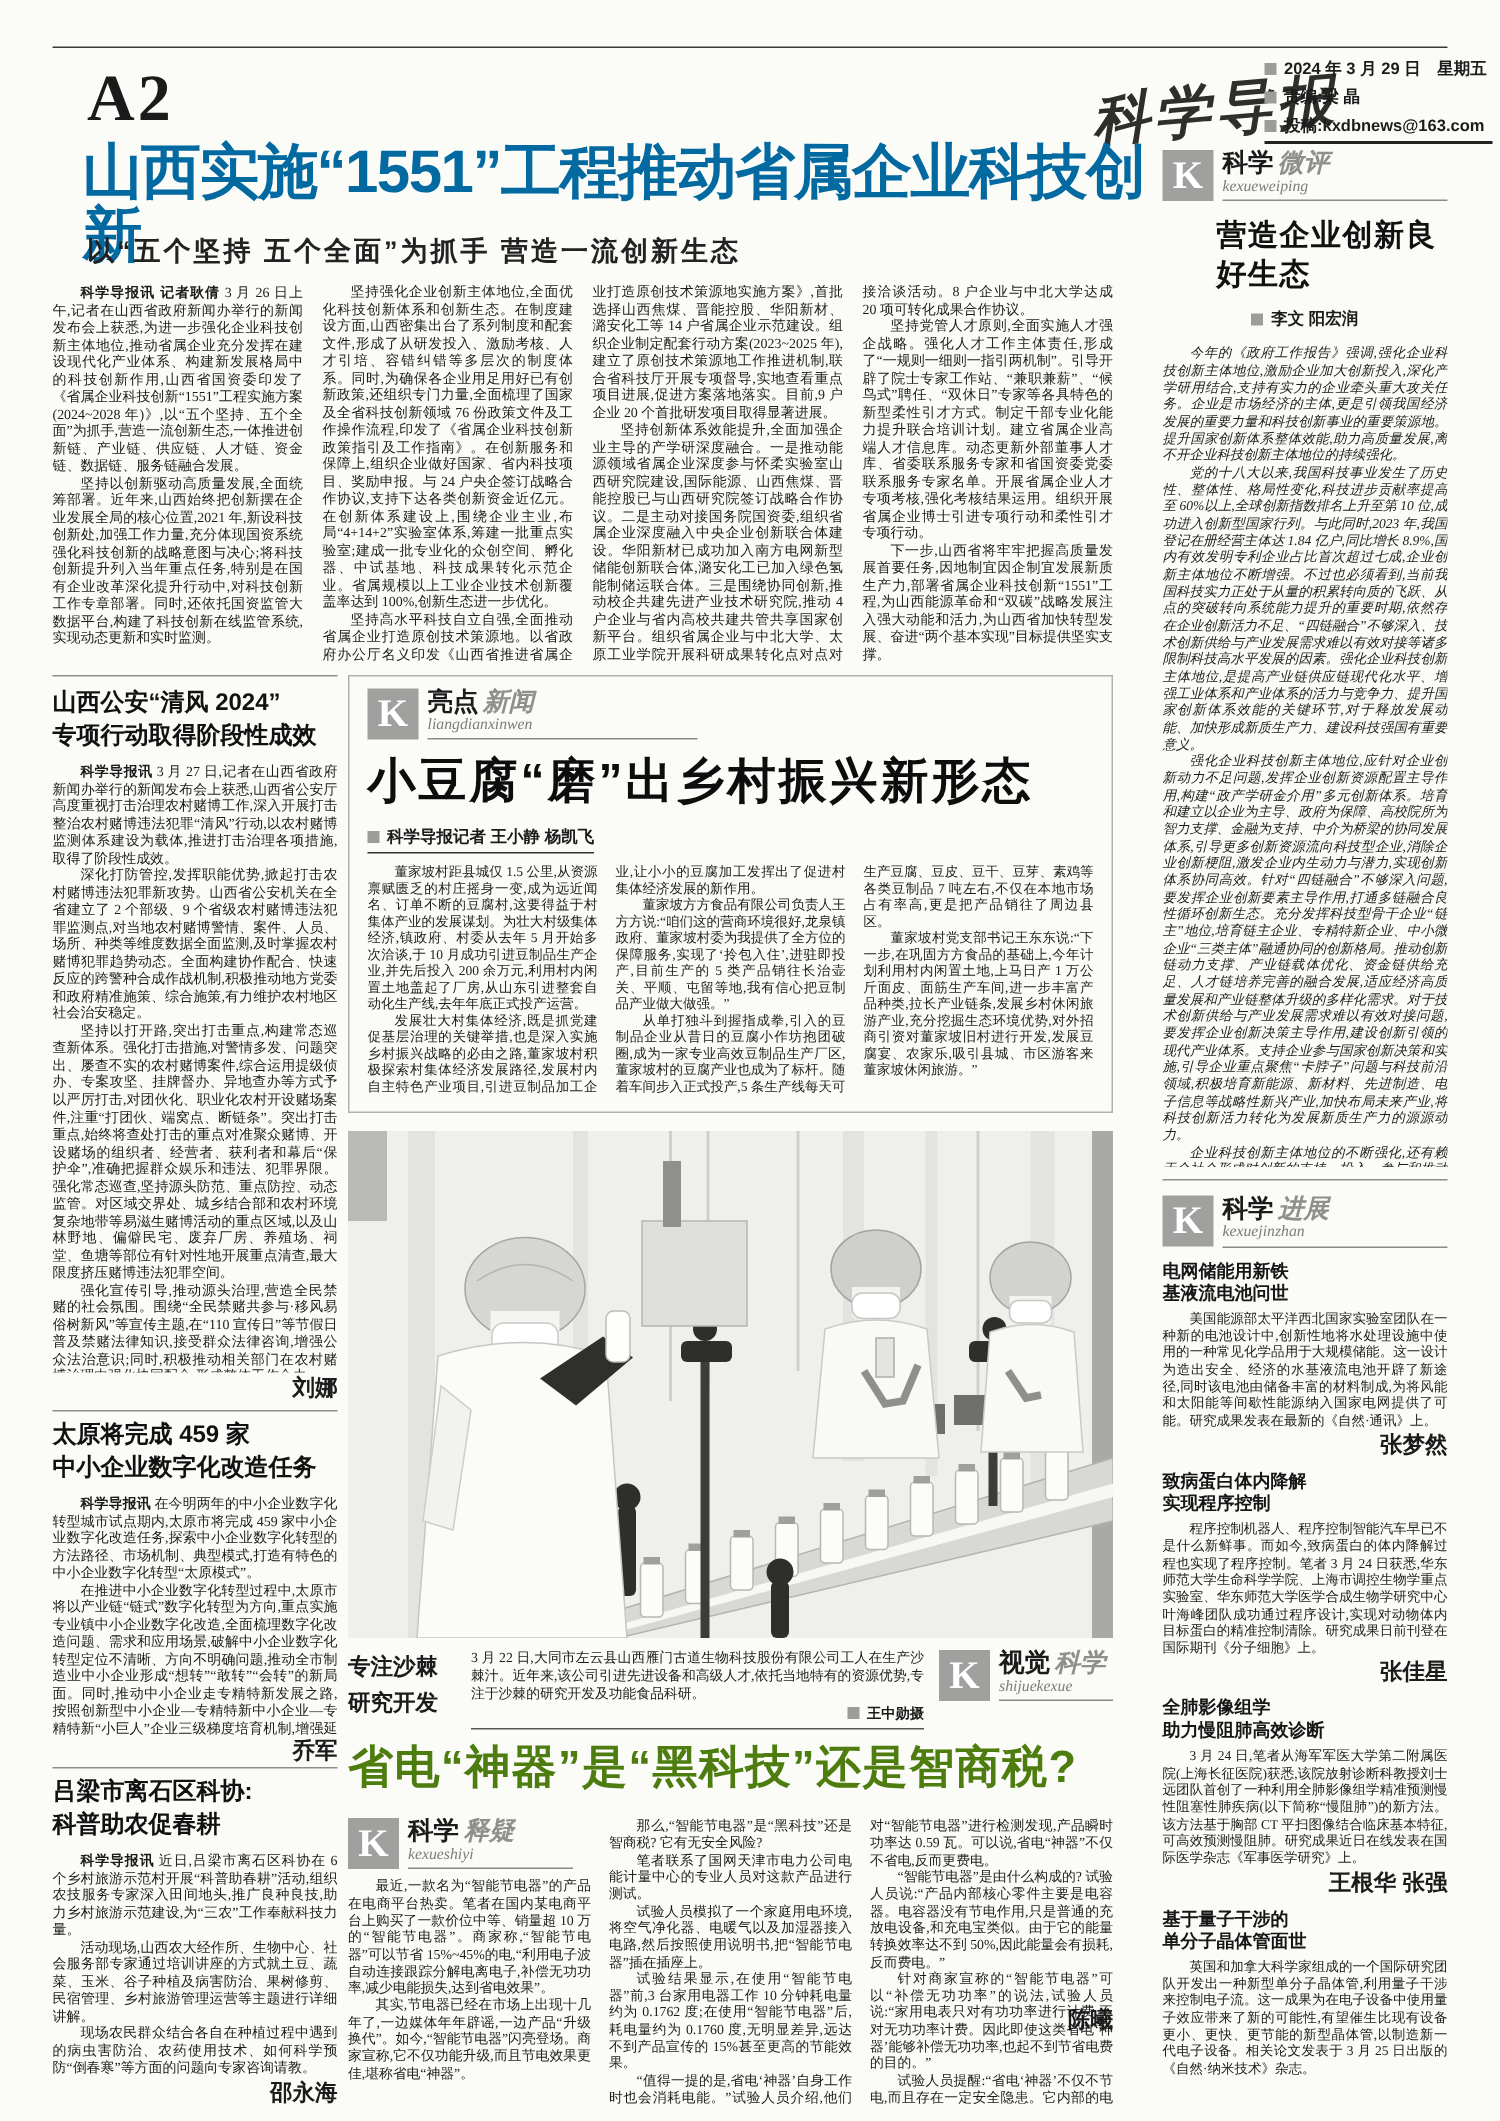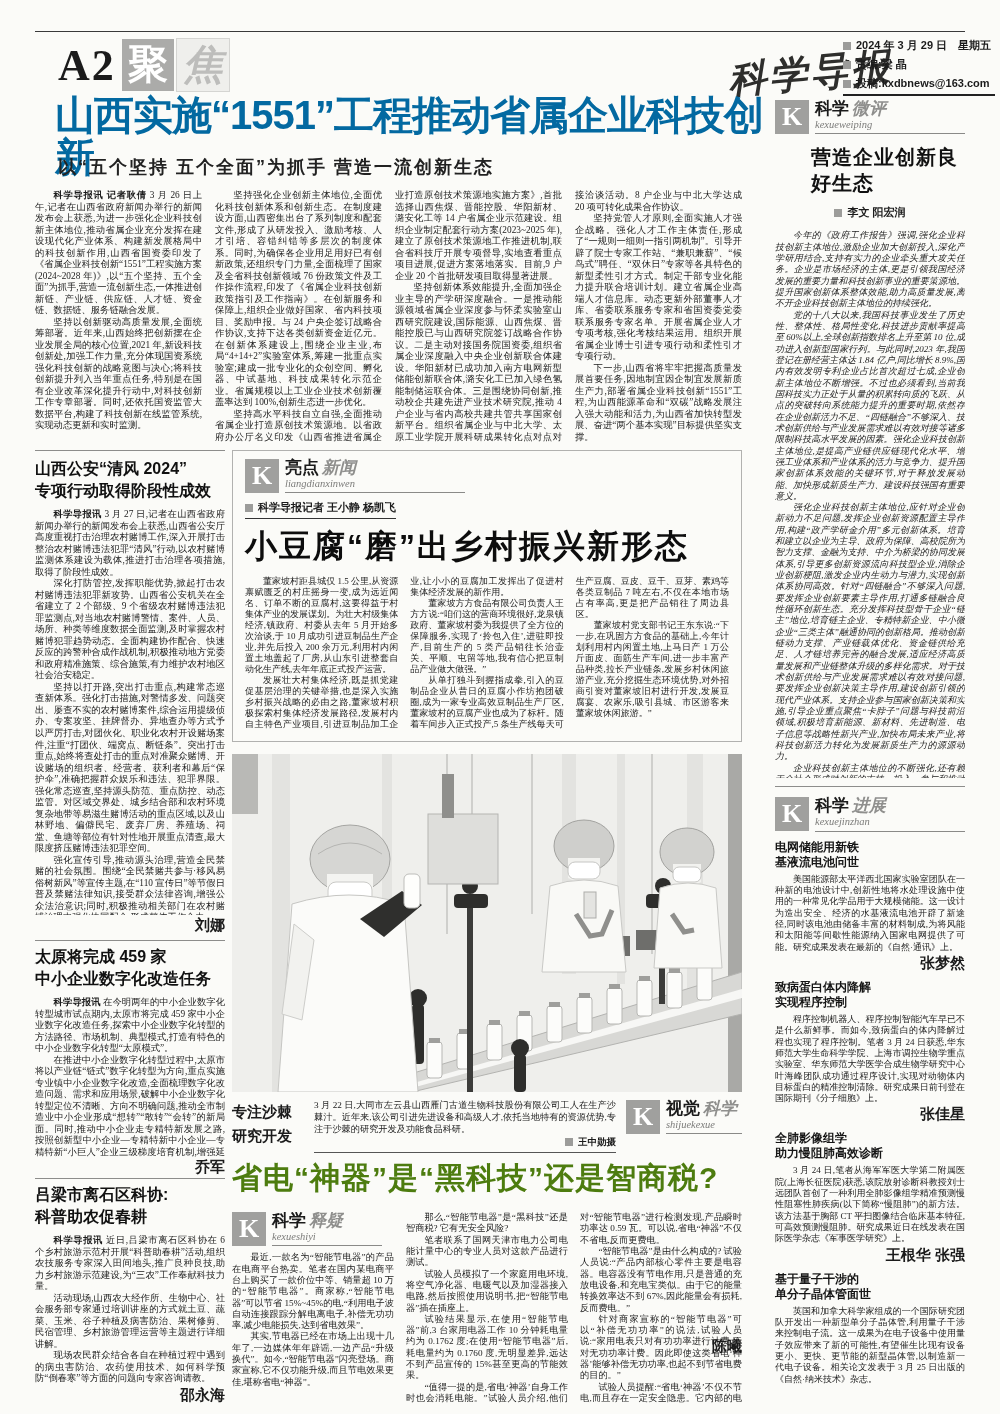--- a/index.html
+++ b/index.html
@@ -57,23 +57,20 @@
   .khead-inline{break-inside:avoid;margin-bottom:6px;}
 </style>
 </head>
 <body>
 
 <div class="page">
 
   <div class="hair" style="left:35px;top:31px;width:930px;"></div>
 
   <div class="abs edition" style="left:58px;top:40px;">A2</div>
-  <div class="abs" style="left:122px;top:38px;">
-    <span class="focusbox f1">聚</span><span class="focusbox f2">焦</span>
-  </div>
   <div class="abs masthead" style="left:728px;top:48px;">科学导报</div>
   <div class="abs sans info-block" style="left:843px;top:38px;width:152px;">
     <div class="info-row"><span class="sq"></span><span>2024 年 3 月 29 日　星期五</span></div>
     <div class="info-row"><span class="sq"></span><span>责编:梁 晶</span></div>
     <div class="info-row" style="margin-bottom:0;"><span class="sq"></span><span>投稿:kxdbnews@163.com</span></div>
   </div>
 
   <div class="abs sans main-hl" style="left:55px;top:94px;width:715px;">山西实施“1551”工程推动省属企业科技创新</div>
   <div class="abs sans main-sub" style="left:58px;top:155px;">以“五个坚持 五个全面”为抓手 营造一流创新生态</div>
 
@@ -131,24 +128,24 @@
   </div>
 
   <div class="abs spotbox" style="left:232px;top:450px;width:510px;height:292px;">
     <div class="khead" style="width:220px;">
       <div class="kbox">K</div>
       <div class="kcol">
         <div class="kt sans"><span>亮点</span><span class="t2">新闻</span></div>
         <div class="ksub">liangdianxinwen</div>
       </div>
     </div>
+    <div class="sans spot-hl" style="margin-top:6px;">小豆腐“磨”出乡村振兴新形态</div>
     <div class="sans byline" style="margin-top:7px;">
       <span class="byline-u"><span class="sq"></span><span>科学导报记者 王小静 杨凯飞</span></span>
     </div>
-    <div class="sans spot-hl" style="margin-top:6px;">小豆腐“磨”出乡村振兴新形态</div>
     <div class="cols3 just clip" style="margin-top:7px;height:168px;font-size:9px;line-height:1.22;">
       <p class="np">董家坡村距县城仅 1.5 公里,从资源禀赋匮乏的村庄摇身一变,成为远近闻名、订单不断的豆腐村,这要得益于村集体产业的发展谋划。为壮大村级集体经济,镇政府、村委从去年 5 月开始多次洽谈,于 10 月成功引进豆制品生产企业,并先后投入 200 余万元,利用村内闲置土地盖起了厂房,从山东引进整套自动化生产线,去年年底正式投产运营。</p>
       <p class="np">发展壮大村集体经济,既是抓党建促基层治理的关键举措,也是深入实施乡村振兴战略的必由之路,董家坡村积极探索村集体经济发展路径,发展村内自主特色产业项目,引进豆制品加工企业,让小小的豆腐加工发挥出了促进村集体经济发展的新作用。</p>
       <p class="np">董家坡方方食品有限公司负责人王方方说:“咱们这的营商环境很好,龙泉镇政府、董家坡村委为我提供了全方位的保障服务,实现了‘拎包入住’,进驻即投产,目前生产的 5 类产品销往长治壶关、平顺、屯留等地,我有信心把豆制品产业做大做强。”</p>
       <p class="np">从单打独斗到握指成拳,引入的豆制品企业从昔日的豆腐小作坊抱团破圈,成为一家专业高效豆制品生产厂区,董家坡村的豆腐产业也成为了标杆。随着车间步入正式投产,5 条生产线每天可生产豆腐、豆皮、豆干、豆芽、素鸡等各类豆制品 7 吨左右,不仅在本地市场占有率高,更是把产品销往了周边县区。</p>
       <p class="np">董家坡村党支部书记王东东说:“下一步,在巩固方方食品的基础上,今年计划利用村内闲置土地,上马日产 1 万公斤面皮、面筋生产车间,进一步丰富产品种类,拉长产业链条,发展乡村休闲旅游产业,充分挖掘生态环境优势,对外招商引资对董家坡旧村进行开发,发展豆腐宴、农家乐,吸引县城、市区游客来董家坡休闲旅游。”</p>
     </div>
   </div>
 
   <div class="abs" style="left:232px;top:754px;width:510px;height:338px;">
@@ -281,21 +278,21 @@
         <div class="ksub">kexueshiyi</div>
       </div>
     </div>
     <p class="np">最近,一款名为“智能节电器”的产品在电商平台热卖。笔者在国内某电商平台上购买了一款价位中等、销量超 10 万的“智能节电器”。商家称,“智能节电器”可以节省 15%~45%的电,“利用电子波自动连接跟踪分解电离电子,补偿无功功率,减少电能损失,达到省电效果”。</p>
     <p class="np">其实,节电器已经在市场上出现十几年了,一边媒体年年辟谣,一边产品“升级换代”。如今,“智能节电器”闪亮登场。商家宣称,它不仅功能升级,而且节电效果更佳,堪称省电“神器”。</p>
     <p class="np">那么,“智能节电器”是“黑科技”还是智商税? 它有无安全风险?</p>
     <p class="np">笔者联系了国网天津市电力公司电能计量中心的专业人员对这款产品进行测试。</p>
     <p class="np">试验人员模拟了一个家庭用电环境,将空气净化器、电暖气以及加湿器接入电路,然后按照使用说明书,把“智能节电器”插在插座上。</p>
     <p class="np">试验结果显示,在使用“智能节电器”前,3 台家用电器工作 10 分钟耗电量约为 0.1762 度;在使用“智能节电器”后,耗电量约为 0.1760 度,无明显差异,远达不到产品宣传的 15%甚至更高的节能效果。</p>
     <p class="np">“值得一提的是,省电‘神器’自身工作时也会消耗电能。”试验人员介绍,他们对“智能节电器”进行检测发现,产品瞬时功率达 0.59 瓦。可以说,省电“神器”不仅不省电,反而更费电。</p>
-    <p class="np">“智能节电器”是由什么构成的? 试验人员说:“产品内部核心零件主要是电容器。电容器没有节电作用,只是普通的充放电设备,和充电宝类似。由于它的能量转换效率达不到 67%,因此能量会有损耗,反而费电。”</p>
+    <p class="np">“智能节电器”是由什么构成的? 试验人员说:“产品内部核心零件主要是电容器。电容器没有节电作用,只是普通的充放电设备,和充电宝类似。由于它的能量转换效率达不到 50%,因此能量会有损耗,反而费电。”</p>
     <p class="np">针对商家宣称的“智能节电器”可以“补偿无功功率”的说法,试验人员说:“家用电表只对有功功率进行计费,不对无功功率计费。因此即使这类省电‘神器’能够补偿无功功率,也起不到节省电费的目的。”</p>
     <p class="np">试验人员提醒:“省电‘神器’不仅不节电,而且存在一定安全隐患。它内部的电容器会储存电能,长时间插在电源上有自燃风险。”</p>
   </div>
   <div class="abs auth-line" style="left:672px;top:1336px;width:70px;">陈曦</div>
 
   <div class="abs" style="left:775px;top:100px;width:190px;">
     <div class="khead">
       <div class="kbox">K</div>
       <div class="kcol">
         <div class="kt sans"><span>科学</span><span class="t2">微评</span></div>

